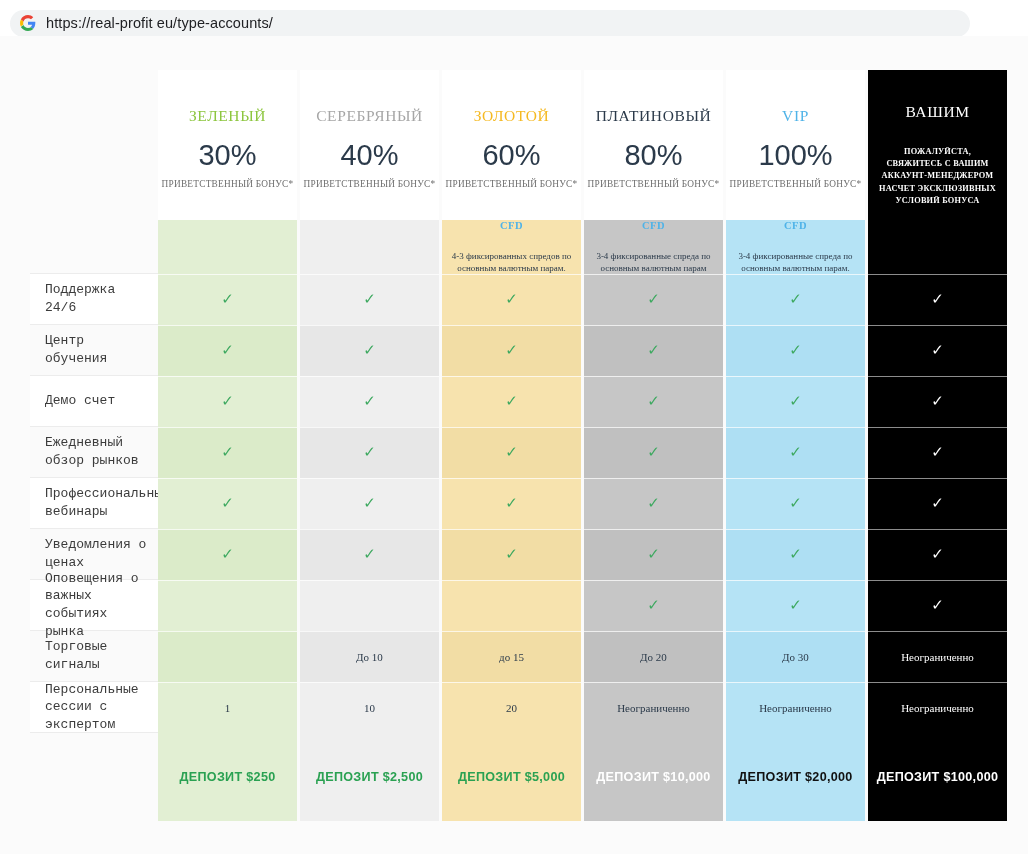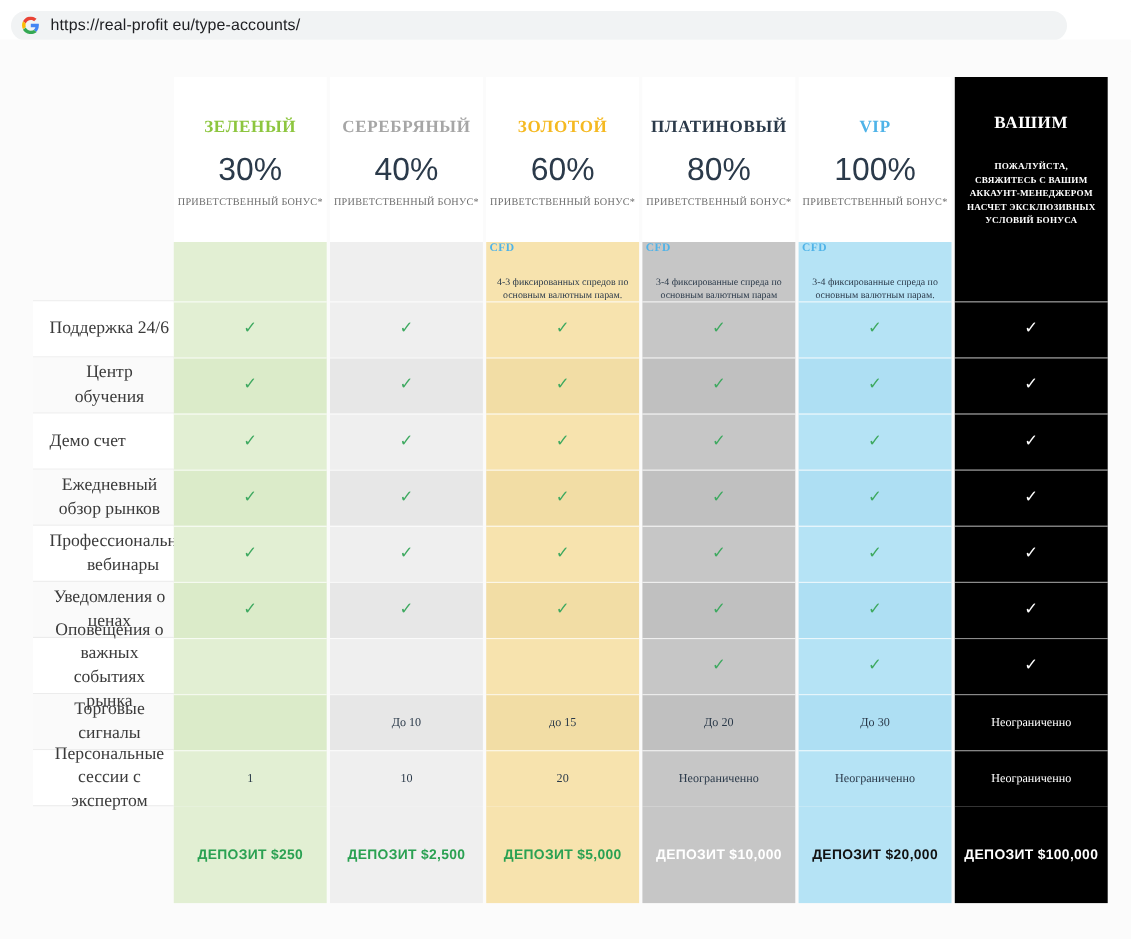--- a/index.html
+++ b/index.html
@@ -49,21 +49,21 @@
   
   .cap{
     height:150px; background:#ffffff;
     display:flex; flex-direction:column; align-items:center;
     justify-content:flex-start; padding-top:38px;
   }
   .cap.black{ background:#000000; padding-top:34px; }
 
   .plan-name{
     font-family:"Liberation Serif", serif;
-    font-weight:700; font-size:15.5px; letter-spacing:.6px;
+    font-weight:400; font-size:15.5px; letter-spacing:.6px;
     text-align:center; line-height:1;
   }
   .pct{
     font-family:"Liberation Sans", sans-serif;
     font-size:29px; color:#2b3a4a; font-weight:400;
     margin-top:17px; line-height:1;
   }
   .bonus{
     font-family:"Liberation Serif", serif;
     font-size:9.3px; color:#6d6d6d; letter-spacing:.25px;
@@ -73,21 +73,21 @@
   .black-note{
     font-family:"Liberation Serif", serif;
     font-weight:700; font-size:8.3px; color:#ffffff;
     text-align:center; line-height:1.5; letter-spacing:.2px;
     margin-top:26px; padding:0 8px; text-transform:uppercase;
   }
 
   
   .cfd{
     height:54px; display:flex; flex-direction:column;
-    justify-content:center; padding:0 3px;gap:19px;
+    align-items:center; justify-content:center; padding:0 3px;gap:19px;
   }
   .cfd-title{
     font-family:"Liberation Serif", serif; font-weight:700;
     font-size:10.5px; color:#4fb3e8; letter-spacing:.4px;
     margin-bottom:1px;
   }
   .cfd-text{
     font-family:"Liberation Serif", serif;
     font-size:9px; color:#2b3a4a; text-align:center; line-height:1.28;
   }
@@ -100,24 +100,23 @@
   }
   .cell .sep{
     position:absolute; left:0; right:0; top:0; height:1px;
   }
   .check{ font-size:15px; line-height:1; color:#3ea960; }
   .check.white{ color:#ffffff; }
 
   
   .lcell{
     height:51px; display:flex; align-items:center;
-    font-family:Liberation Serif, serif; font-size:16px; color:#3b3b3b;
+    font-family:Liberation Mono, monospace; font-size:13px; color:#3b3b3b;
     padding-left:15px; padding-right:4px; line-height:1.35;
     border-bottom:1px solid #ececec;
-    text-align:center;
   }
   .lcell.odd{ background:#fafafa; }
   .lcell.even{ background:#ffffff; }
   .lcell.spacer{ border-bottom:1px solid #ececec; background:transparent; }
 
   
   .foot{
     height:88px; display:flex; align-items:center; justify-content:center;
     font-family:"Liberation Sans", sans-serif; font-weight:700;
     font-size:12.6px; letter-spacing:.3px;

